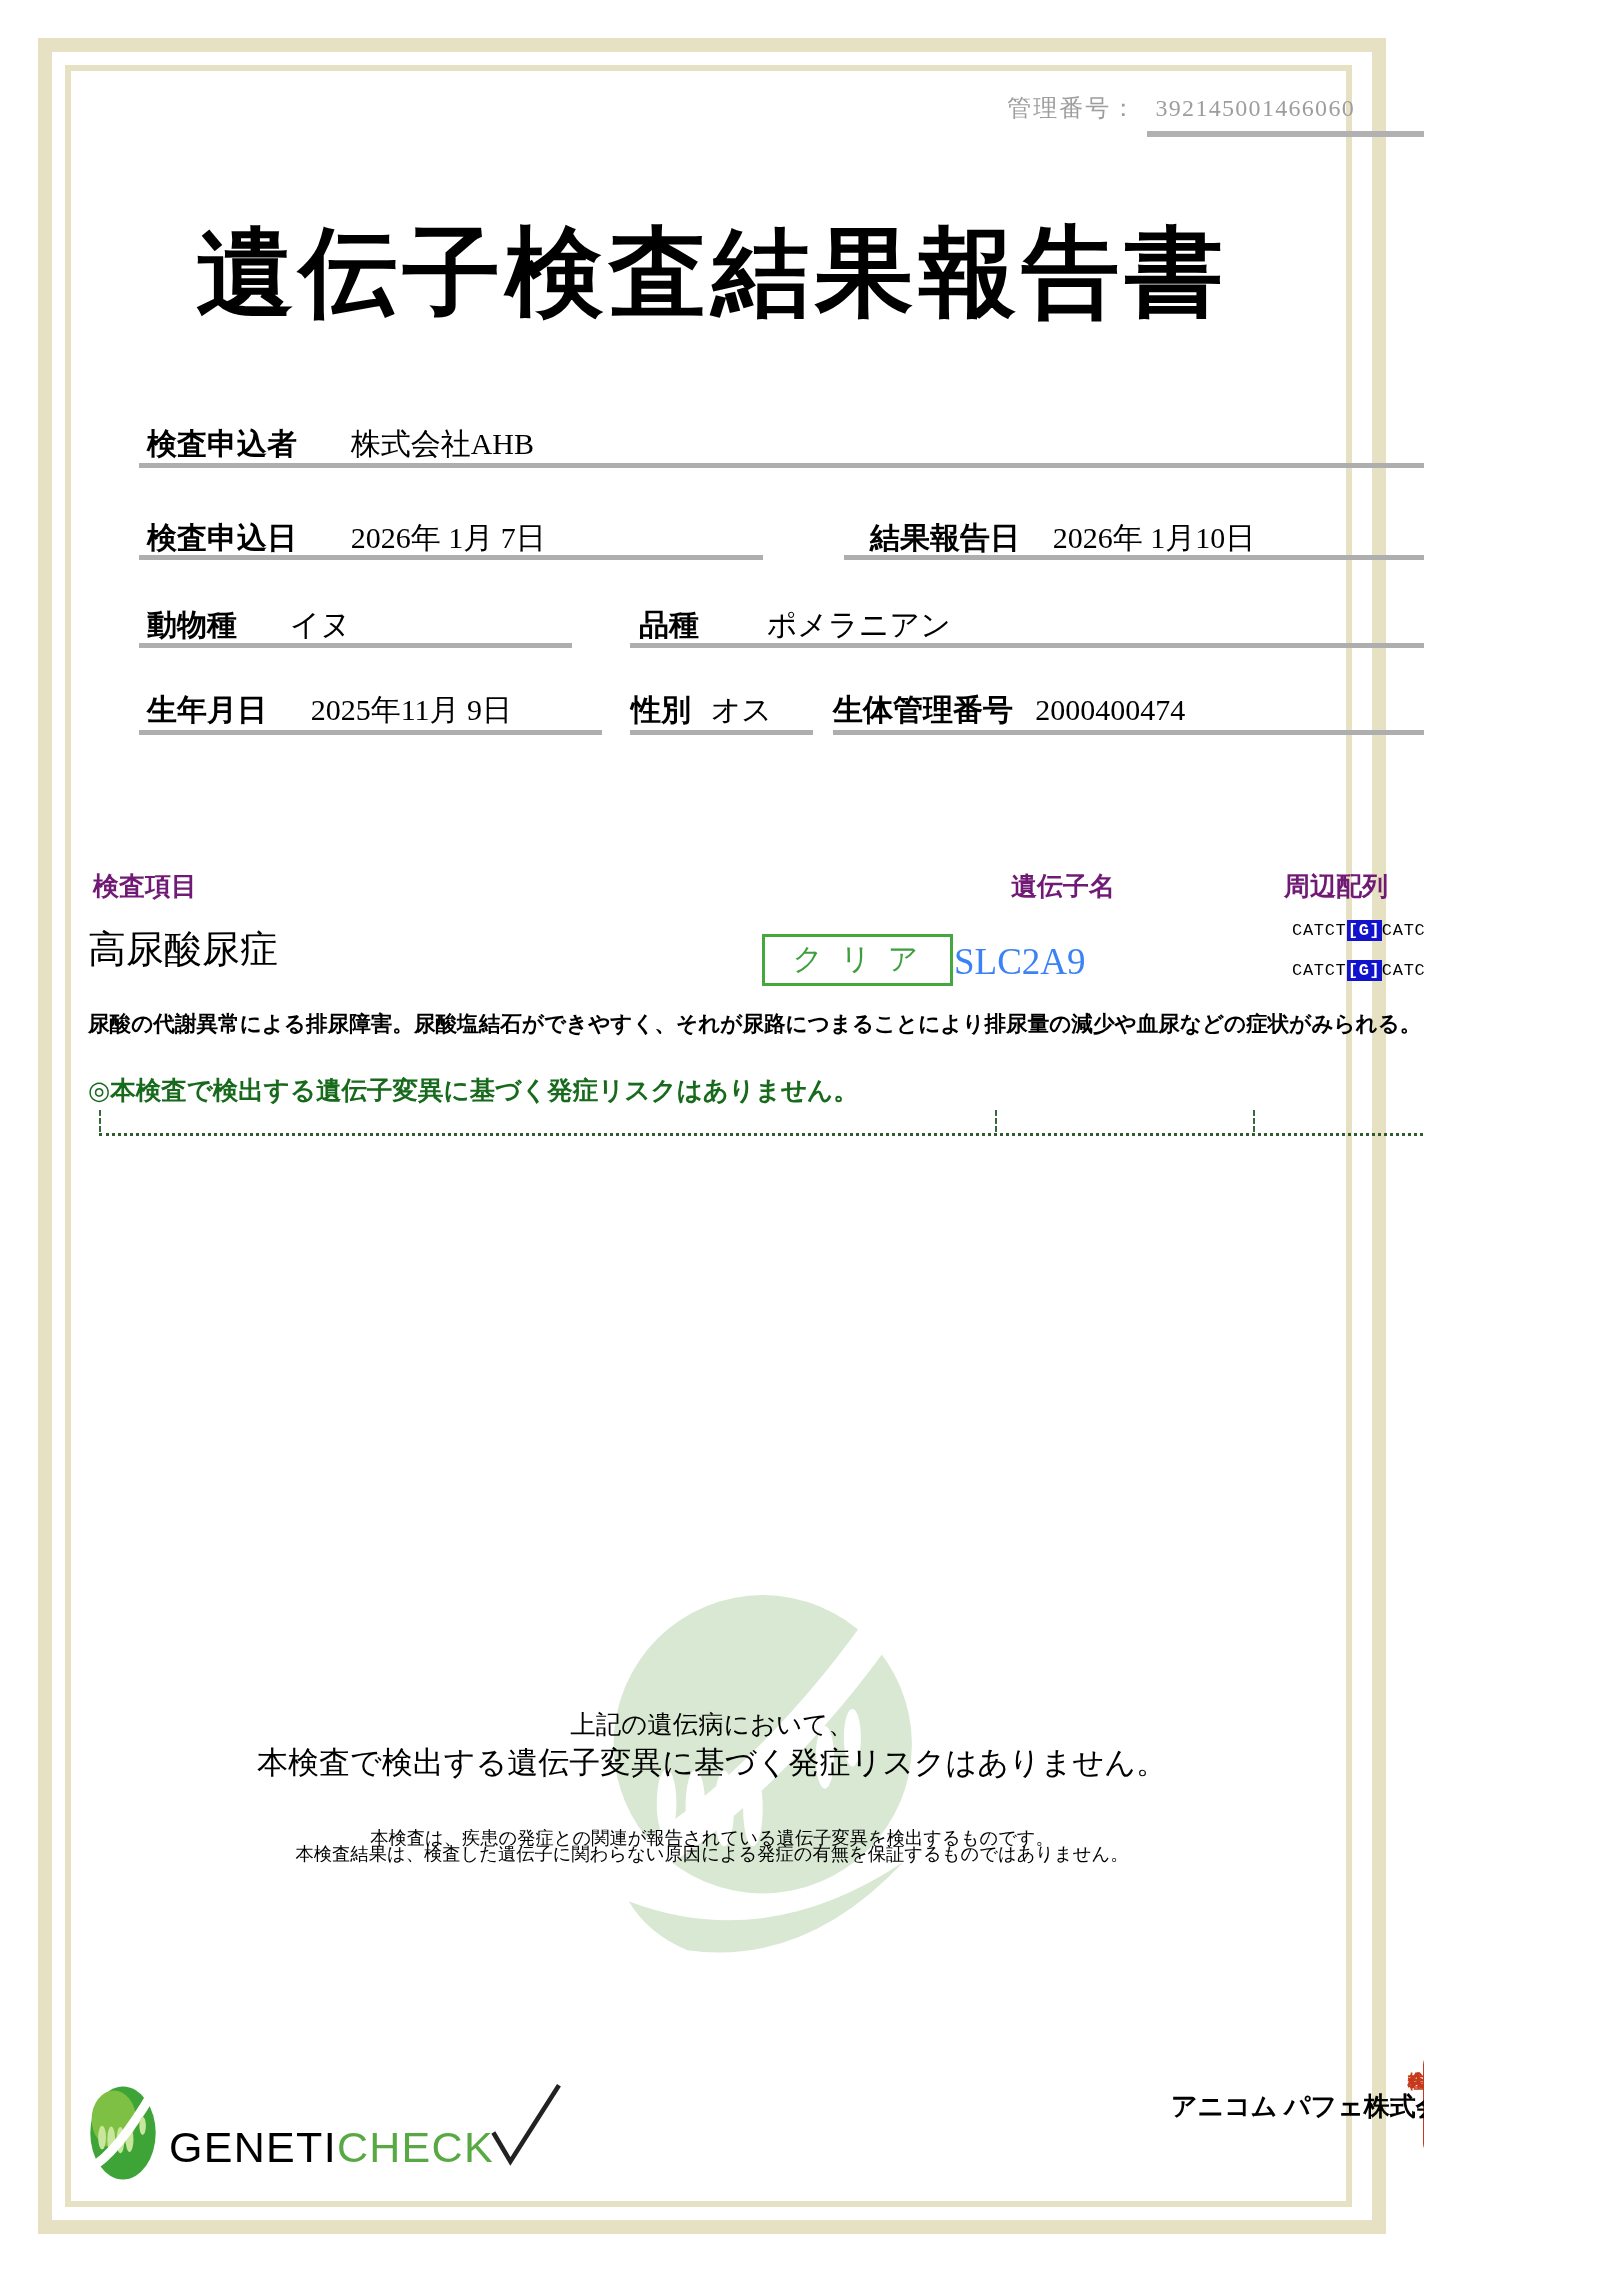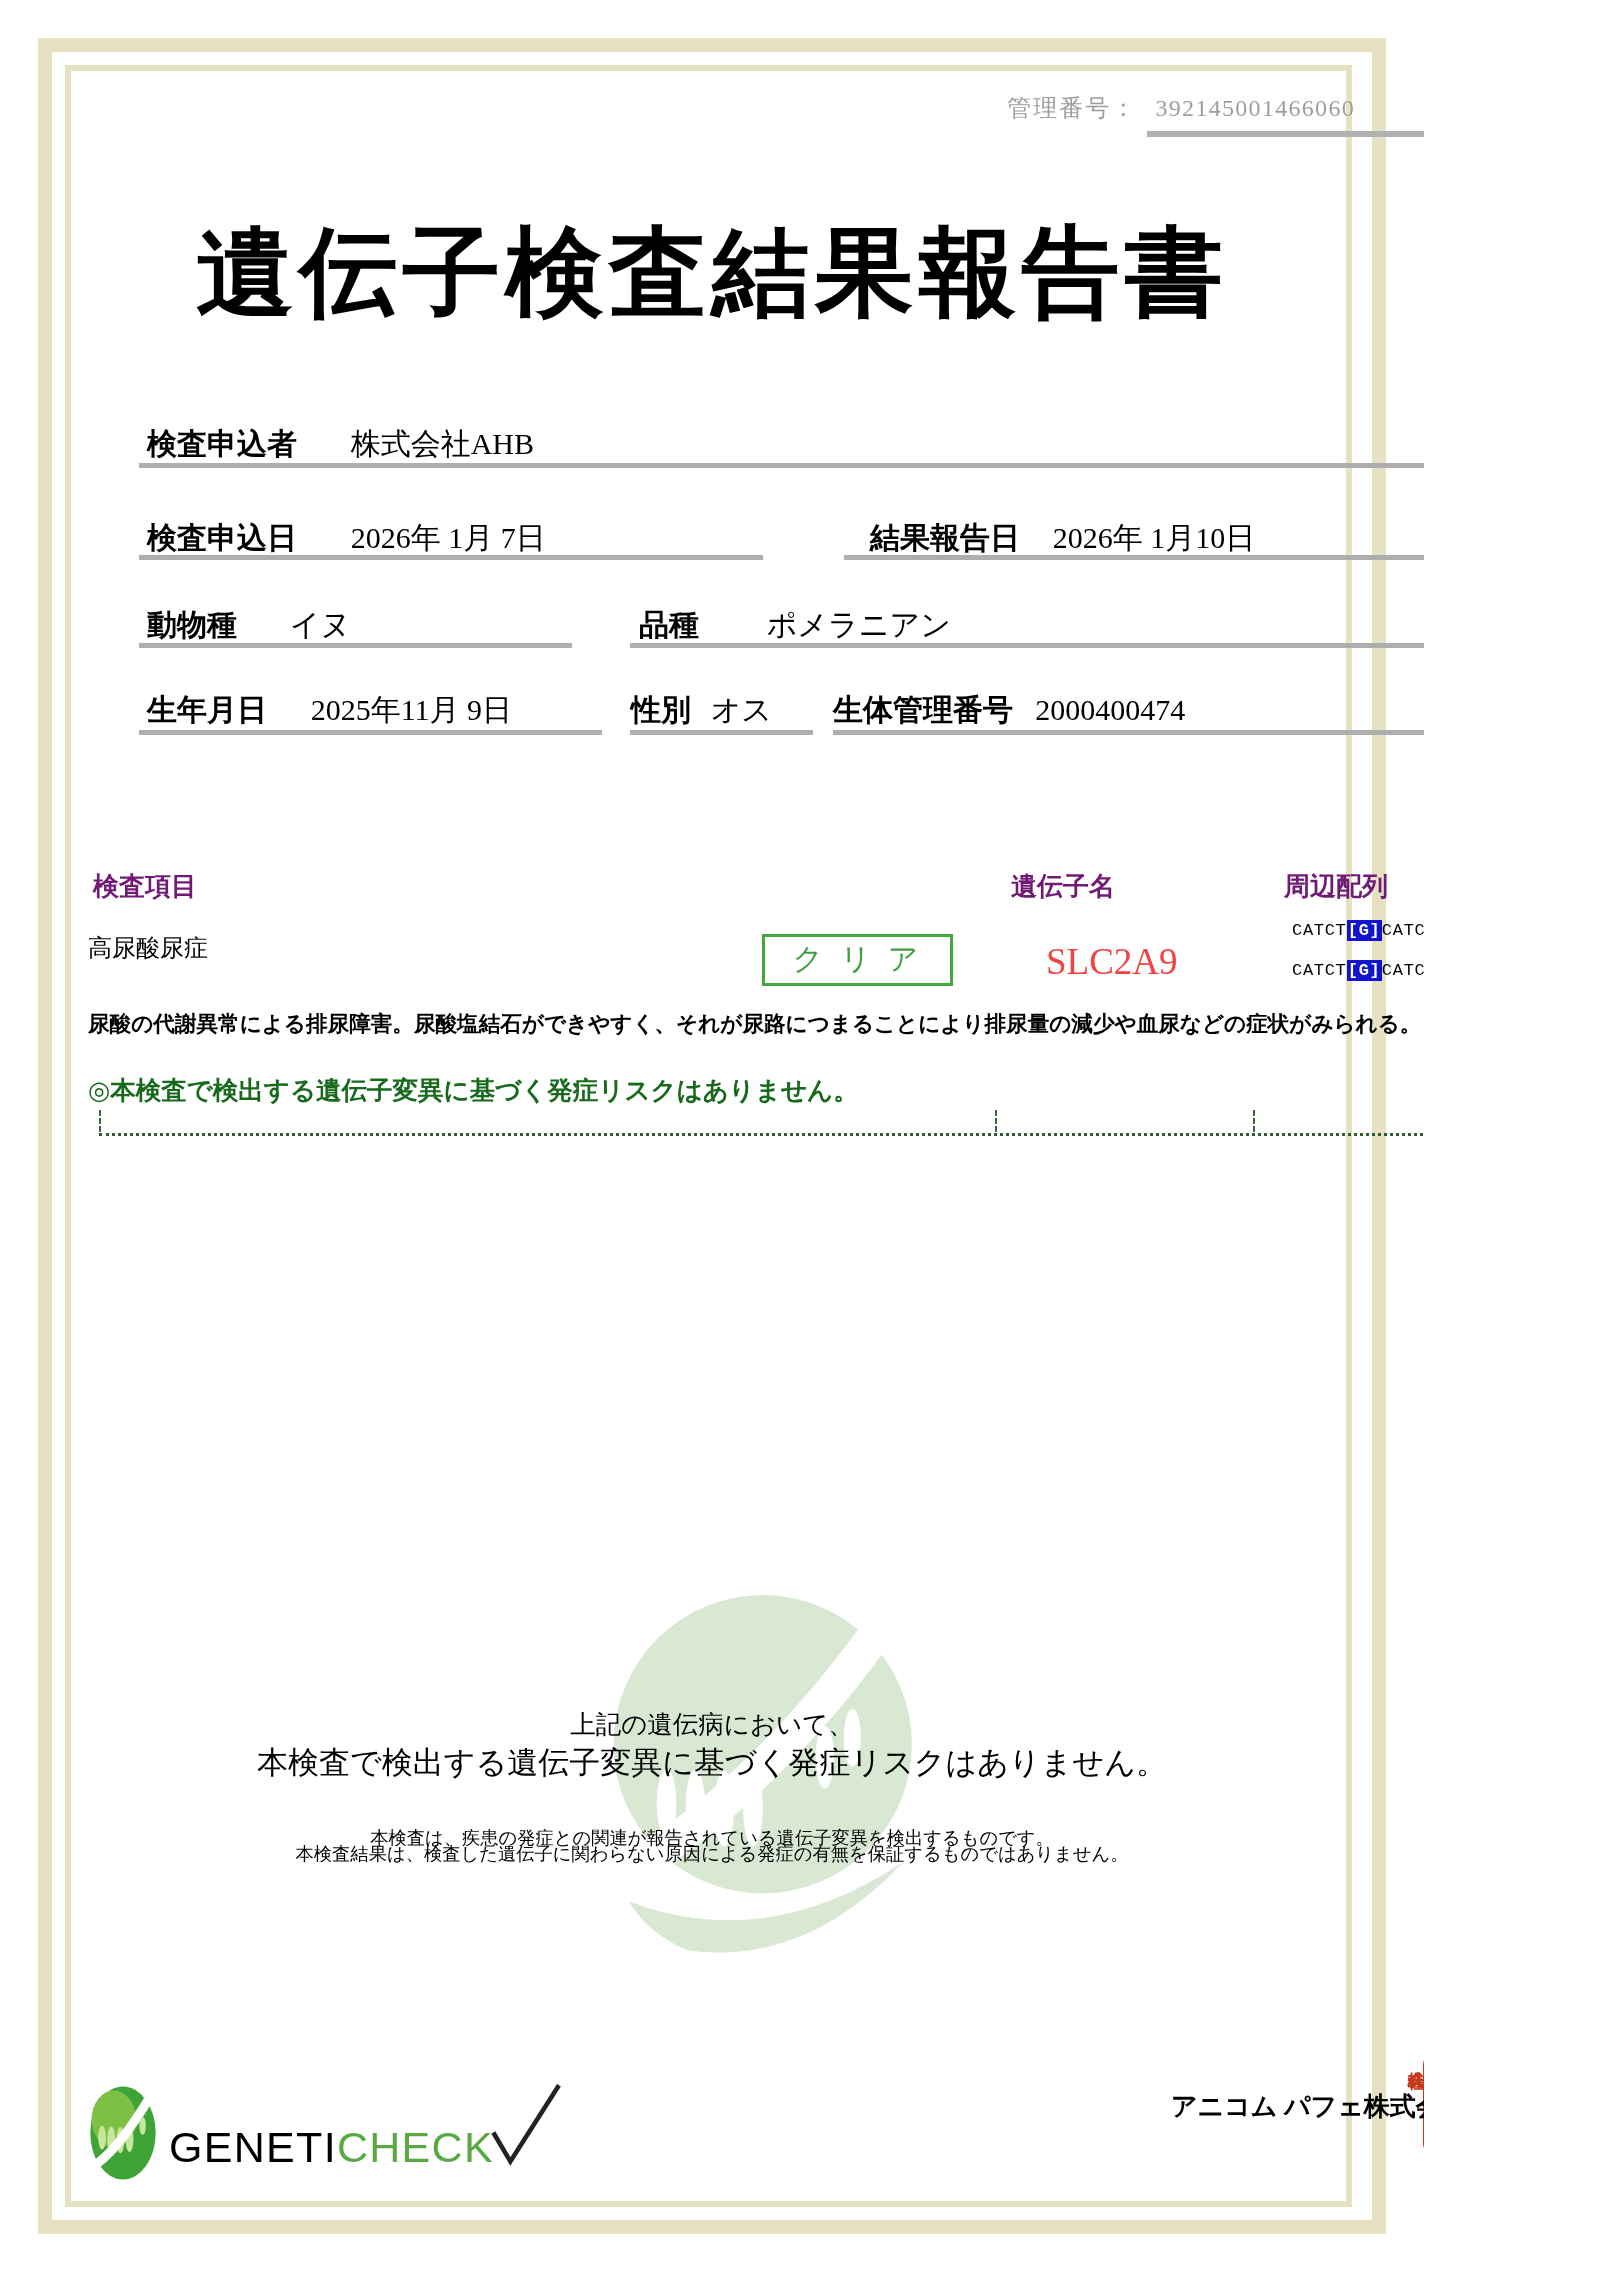--- a/index.html
+++ b/index.html
@@ -59,28 +59,28 @@
   .bar-r4a { top: 730px; left: 139px;  width: 463px; }
   .bar-r4b { top: 730px; left: 630px;  width: 183px; }
   .bar-r4c { top: 730px; left: 833px; width: 665px; }
 
   
   .res-header { position: absolute; font-size: 26px; font-weight: bold; color: #701a75; white-space: nowrap; }
   .h-item { top: 869px; left: 93px; }
   .h-gene { top: 869px; left: 1011px; }
   .h-seq  { top: 869px; left: 1284px; }
 
-  .item-name { position: absolute; top: 924px; left: 88px; font-size: 24px; color: #000; white-space: nowrap; margin-top: 8px; }
+  .item-name { position: absolute; top: 924px; left: 88px; font-size: 38px; color: #000; white-space: nowrap; }
   .result-badge {
     position: absolute; top: 934px; left: 762px; width: 191px; height: 52px;
     border: 3.3px solid #44a83f; box-sizing: border-box;
     color: #3f9e3f; font-size: 30px; line-height: 44px; text-align: center;
     letter-spacing: 17px; padding-left: 13px; white-space: nowrap;
   }
-  .gene-name { position: absolute; top: 940px; left: 1046px; font-size: 37px; color: #ef4444; white-space: nowrap; }
+  .gene-name { position: absolute; top: 940px; left: 954px; font-size: 37px; color: #3b82f6; white-space: nowrap; }
 
   .seq {
     position: absolute; left: 1292px;
     font-family: "Liberation Mono", "DejaVu Sans Mono", monospace;
     font-size: 17px; color: #000; white-space: nowrap; letter-spacing: 0.7px;
   }
   .seq1 { top: 921px; }
   .seq2 { top: 961px; }
   .seq-hl { background: #1113cf; color: #ffffff; padding: 0.7px 1.3px; font-weight: bold; }
 

